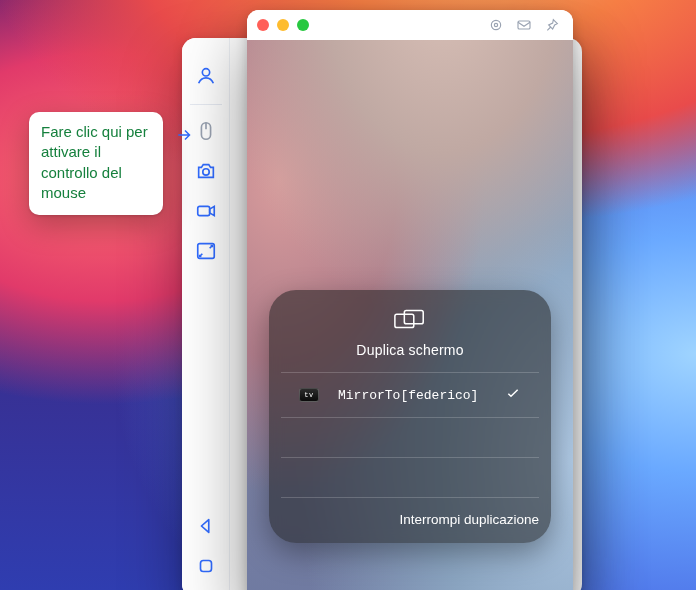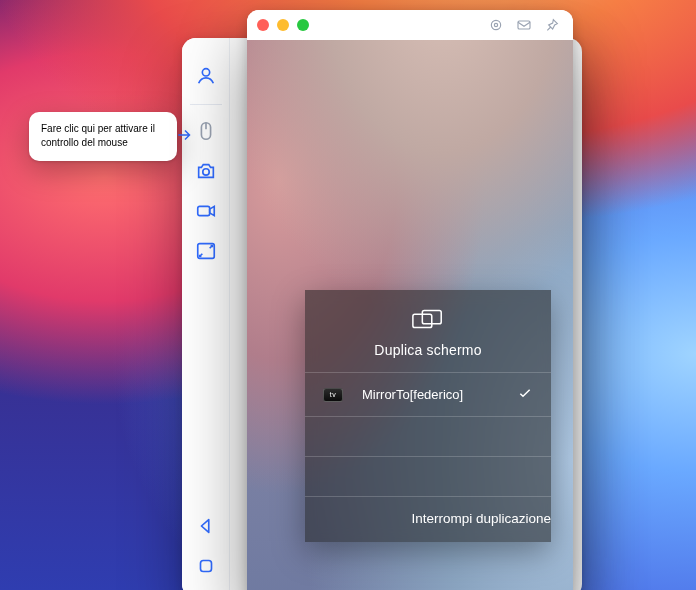--- a/index.html
+++ b/index.html
@@ -51,26 +51,26 @@
       top: 126px; left: 176px;
       color: #316cff;
       pointer-events: none;
     }
     .pointer-arrow svg { width: 18px; height: 18px; stroke: currentColor; fill: currentColor; }
 
     
     .tooltip {
       position: absolute;
       top: 112px; left: 29px;
-      width: 148px;
+      width: 134px;
       background: #fff;
       border-radius: 10px;
       padding: 10px 12px 12px;
-      font-size: 10px; line-height: 1.35;
-      color: #000000;
+      font-size: 15px; line-height: 1.35;
+      color: #15803d;
       box-shadow: 0 10px 30px rgba(0,0,0,.28), 0 1px 3px rgba(0,0,0,.15);
     }
 
     
     .phone-window {
       position: absolute;
       top: 10px; left: 247px;
       width: 326px; height: 590px;
       border-radius: 12px 12px 0 0;
       overflow: hidden;
@@ -97,37 +97,37 @@
         radial-gradient(120% 100% at 60% -10%, #d9c0b7 0%, #c0a9a3 30%, transparent 60%),
         radial-gradient(90% 80% at 10% 25%, #d89c9c 0%, #b07d8b 40%, transparent 70%),
         radial-gradient(120% 120% at 100% 75%, #aec8e3 0%, #8aa4c0 35%, transparent 70%),
         linear-gradient(180deg, #a19aa7 0%, #8184a4 60%, #6f7aa1 100%);
       filter: blur(0.2px);
     }
 
     .airplay-card {
       position: absolute;
       top: 250px; left: 22px; right: 22px;
-      border-radius: 0;
+      border-radius: 27px;
       background: rgba(30,30,30,.55);
       backdrop-filter: blur(6px);
-      padding: 18px 0 0;
+      padding: 18px 12px 0;
       color: #fff;
       box-shadow: 0 10px 30px rgba(0,0,0,.35);
-      margin-left: 36px;
     }
     .airplay-head { display:flex; flex-direction: column; align-items:center; gap:6px; padding-bottom:14px; }
     .airplay-head .title { font-size: 14px; font-weight: 500; letter-spacing:.2px; }
     .airplay-head svg { width: 34px; height: 24px; stroke: #fff; fill: none; stroke-width: 1.6; }
 
     .airplay-row {
       display:flex; align-items:center; gap:19px;
       padding: 12px 18px;
       border-top: 1px solid rgba(255,255,255,.18);
       font-size: 13px;
+      font-family: Liberation Mono, monospace;
     }
     .airplay-row .device-icon {
       width: 20px; height: 14px; border-radius: 3px;
       background: linear-gradient(#2b2b2b,#0b0b0b);
       display:flex; align-items:center; justify-content:center;
       font-size: 7px; color:#fff; letter-spacing: .5px;
       border: 1px solid rgba(255,255,255,.25);
     }
     .airplay-row .check { margin-left:auto; }
     .airplay-row .check svg { width:16px; height:16px; stroke:#fff; stroke-width:2.2; fill:none; }

